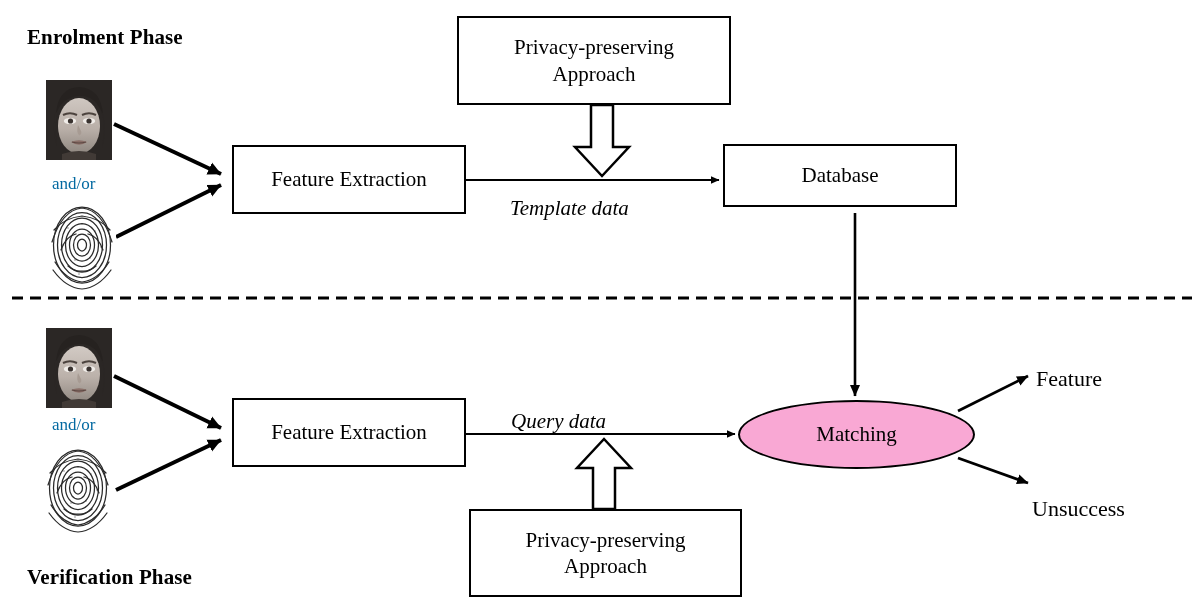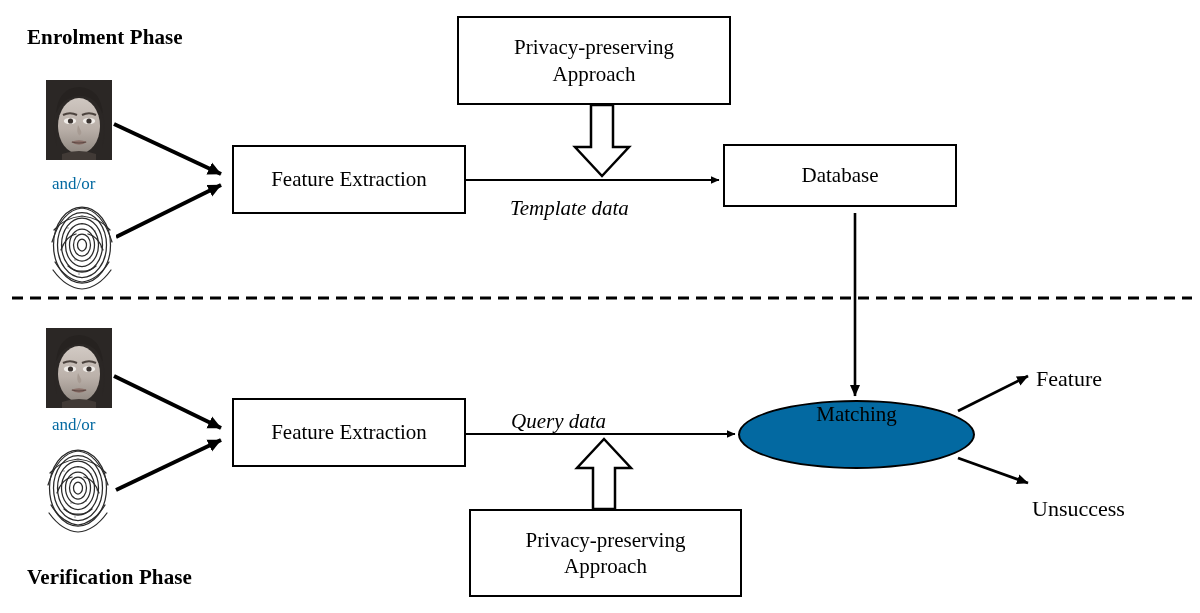--- a/index.html
+++ b/index.html
@@ -44,24 +44,25 @@
     line-height: 1.25;
     color: #000000;
   }
   .proc-box .label-2line {
     display: block;
     padding: 0 4px;
   }
   .ellipse-box {
     position: absolute;
     border: 2.5px solid #000000;
-    background: #0369a1;
+    background: #f9a8d4;
     border-radius: 50%;
     box-sizing: border-box;
     display: flex;
+    align-items: center;
     justify-content: center;
     font-size: 21px;
     color: #000000;
   }
   .edge-label {
     position: absolute;
     font-size: 21px;
     color: #000000;
     white-space: nowrap;
     font-style: italic;

